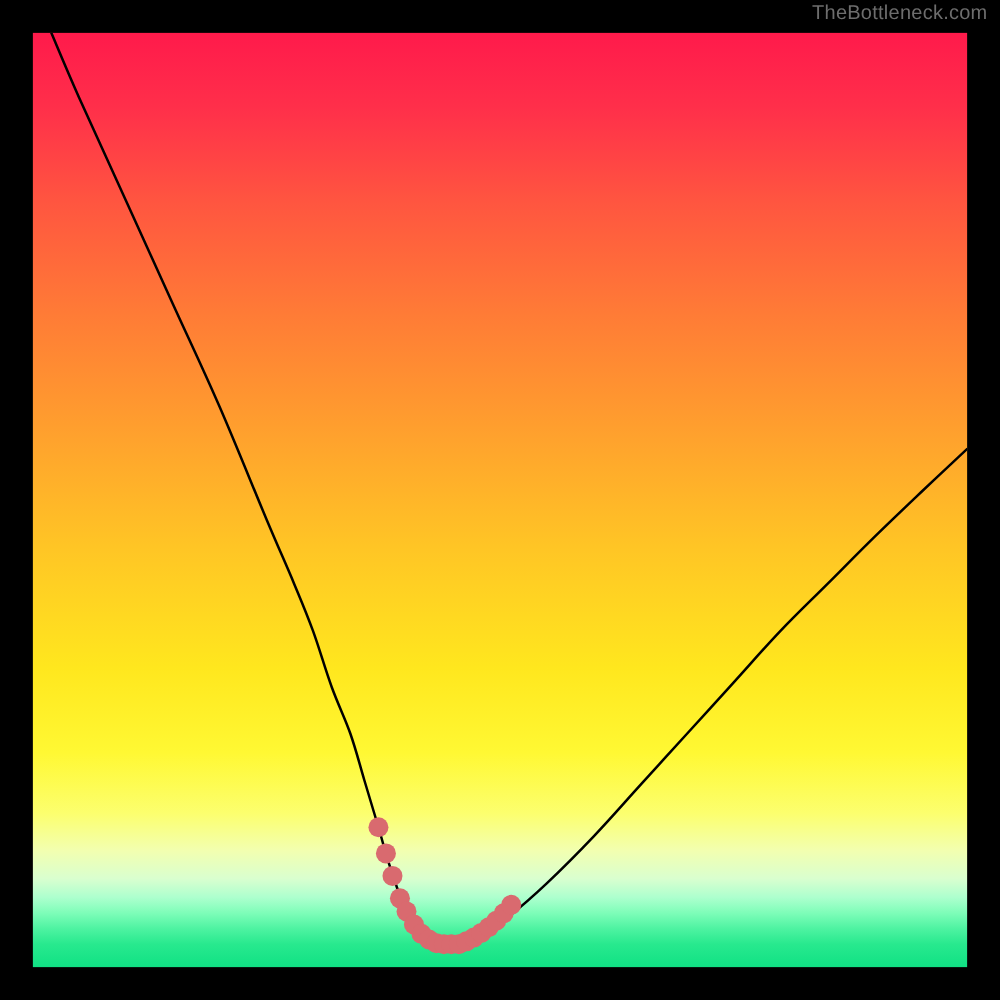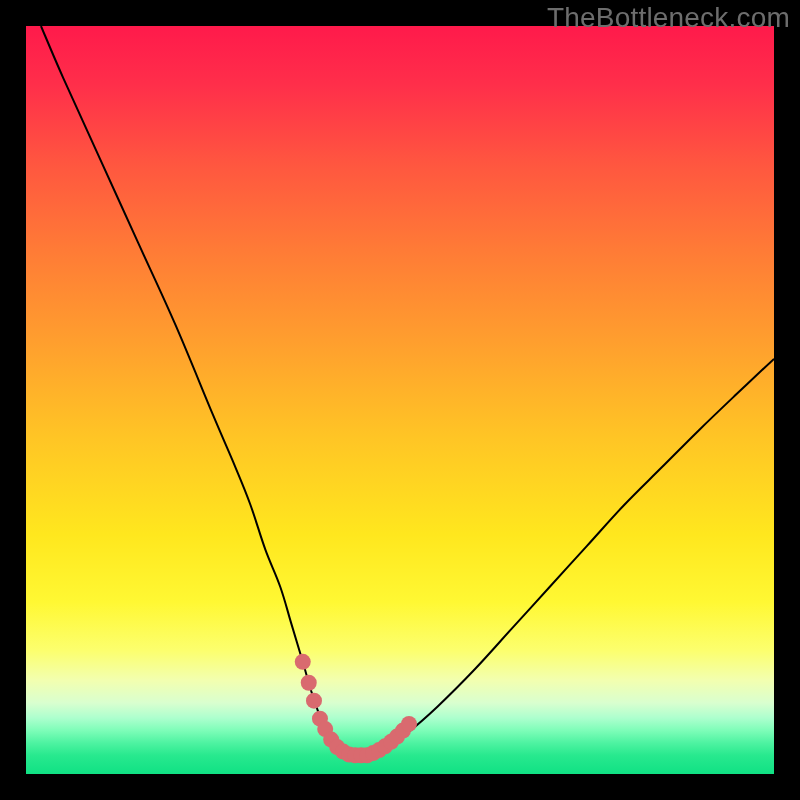--- a/index.html
+++ b/index.html
@@ -25,21 +25,21 @@
     top: 26px;
     width: 748px;
     height: 748px;
     overflow: hidden;
   }
   .watermark {
     position: absolute;
     top: 2px;
     right: 10px;
     color: #6d6d6d;
-    font-size: 28px;
+    font-size: 16px;
     font-weight: 500;
     letter-spacing: 0.2px;
     user-select: none;
   }
   svg {
     display: block;
   }
 </style>
 </head>
 <body>

